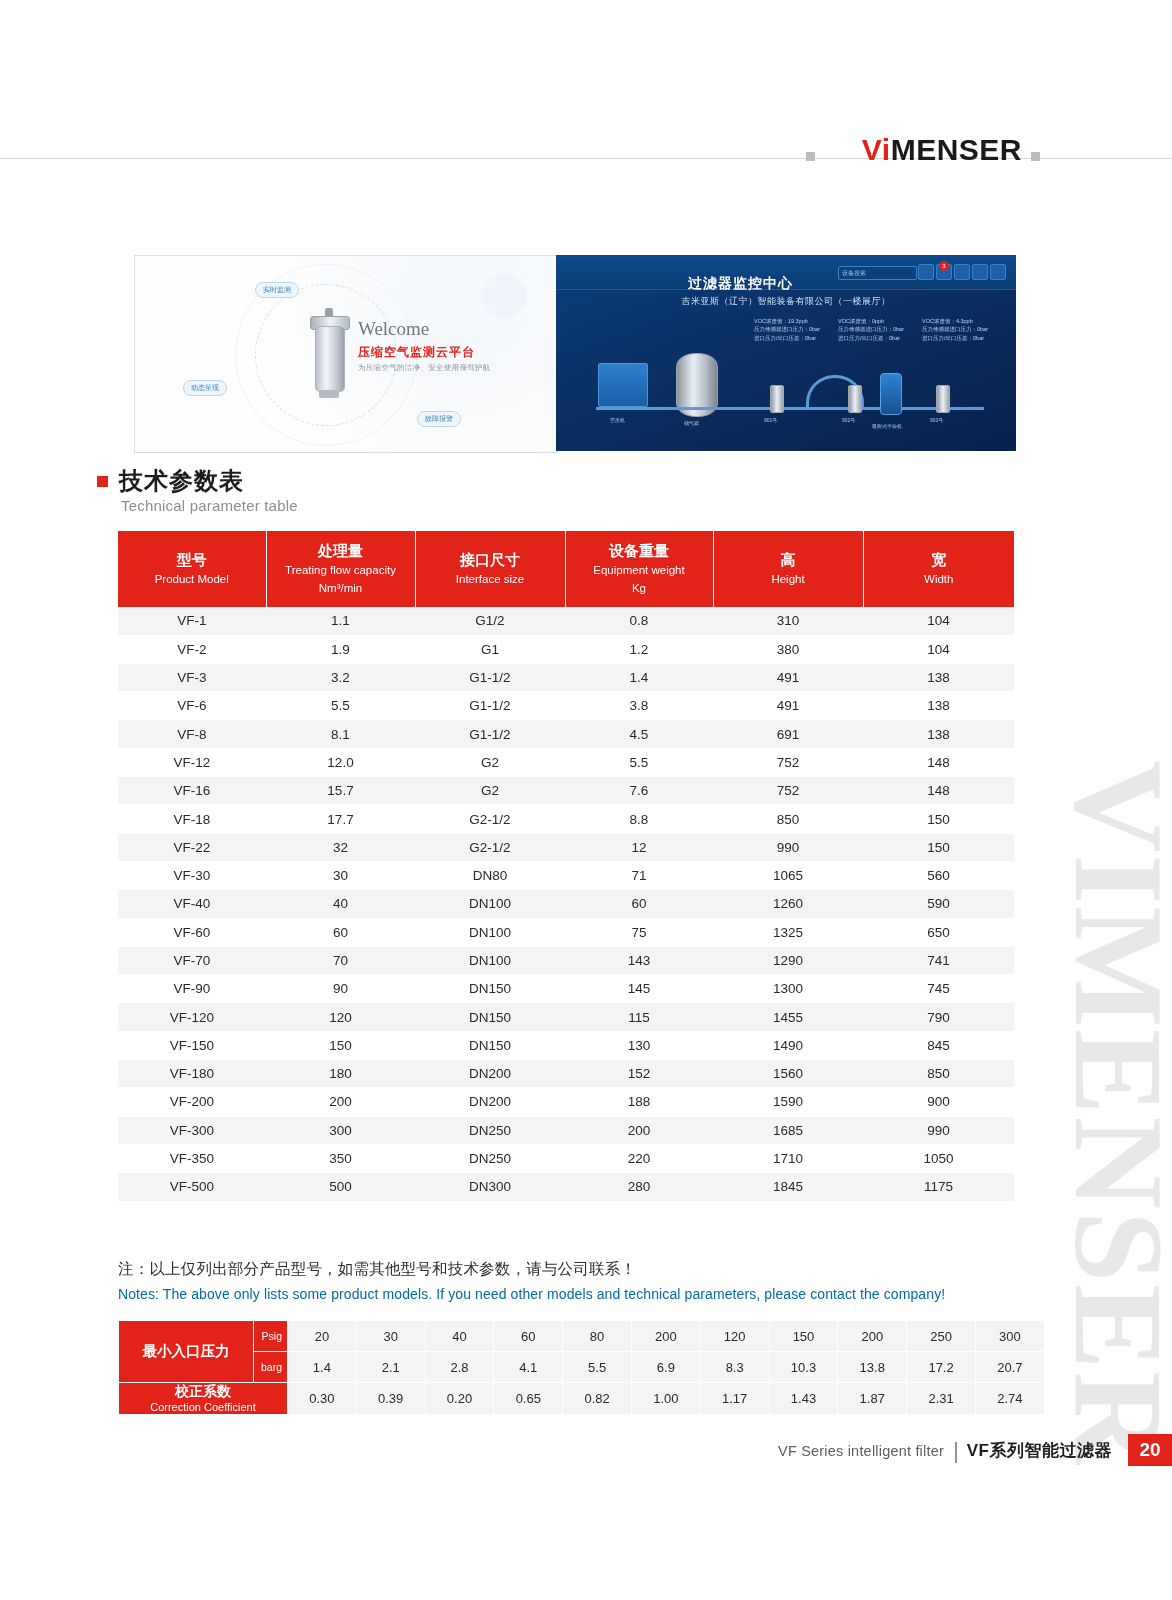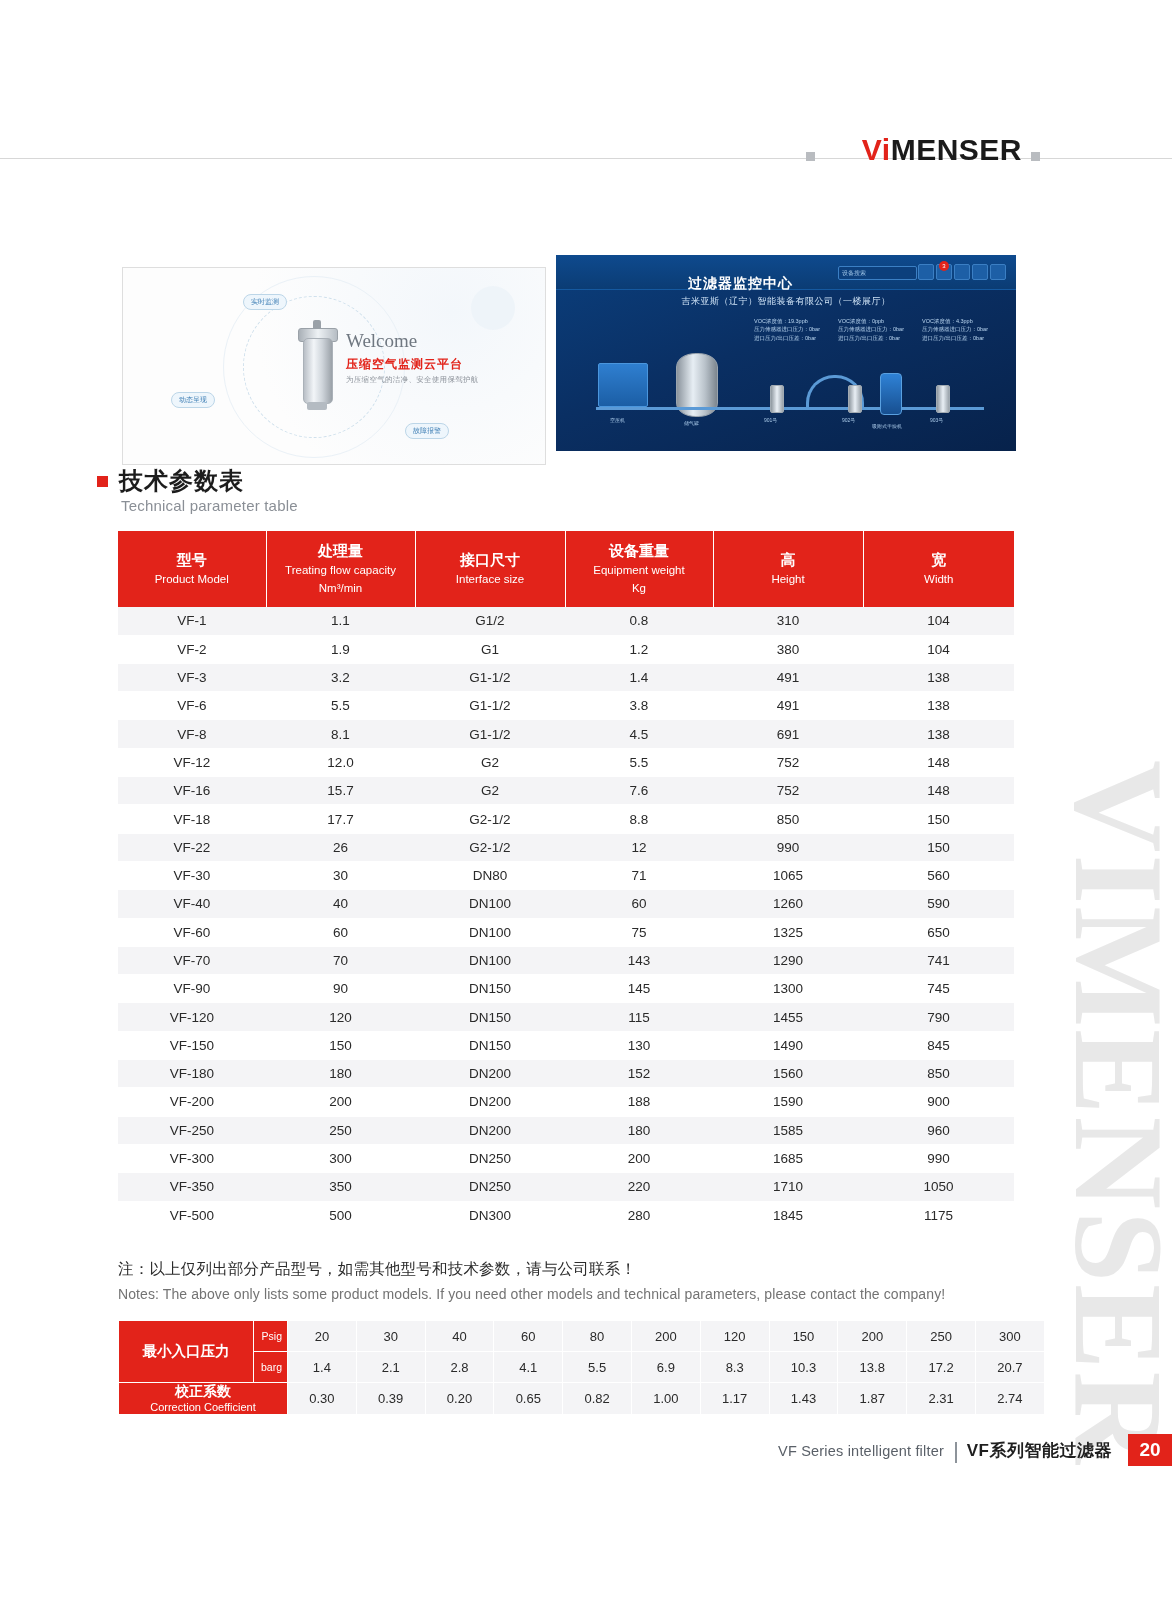--- a/index.html
+++ b/index.html
@@ -32,25 +32,24 @@
     font-size:128px; font-weight:bold; color:#e8e8e8;
     letter-spacing:2px; line-height:0.93;
     writing-mode:vertical-rl;
     font-family:"Liberation Serif", serif;
     user-select:none;
   }
 
   
   .img-row { position:absolute; left:118px; top:255px; width:898px; height:196px; }
   .img-cloud {
-    position:absolute; left:4px; top:0; width:422px; height:196px;
+    position:absolute; left:16px; top:0; width:422px; height:196px;
     border:1px solid #dedede; background:#fbfbfb;
     background-image:radial-gradient(circle at 78% 22%, #f3f7fb 0%, #fdfdfd 55%);
     overflow:hidden;
-    margin-top:12px;
   }
   .img-cloud .ring {
     position:absolute; left:120px; top:28px; width:140px; height:140px;
     border:1px dashed #cfe0ec; border-radius:50%;
   }
   .img-cloud .ring2 {
     position:absolute; left:100px; top:8px; width:180px; height:180px;
     border:1px solid #eaf1f7; border-radius:50%;
   }
   .img-cloud .blob {
@@ -208,21 +207,21 @@
   }
   table.params tbody tr:nth-child(odd) td { background:#f4f4f6; }
   table.params tbody tr:nth-child(even) td { background:#ffffff; }
 
   
   .note-cn {
     position:absolute; left:118px; top:1259px; font-size:15.5px; color:#2b2b2b;
     letter-spacing:0.2px;
   }
   .note-en {
-    position:absolute; left:118px; top:1286px; font-size:14px; color:#737373;
+    position:absolute; left:118px; top:1286px; font-size:14px; color:#0369a1;
     letter-spacing:0.1px;
   }
 
   
   table.corr {
     position:absolute; left:118px; top:1320px; width:896px;
     border-collapse:collapse; table-layout:fixed;
   }
   table.corr col.lab { width:135px; }
   table.corr col.un { width:34px; }
@@ -436,21 +435,21 @@
       <tr>
         <td>VF-18</td>
         <td>17.7</td>
         <td>G2-1/2</td>
         <td>8.8</td>
         <td>850</td>
         <td>150</td>
       </tr>
       <tr>
         <td>VF-22</td>
-        <td>26</td>
+        <td>32</td>
         <td>G2-1/2</td>
         <td>12</td>
         <td>990</td>
         <td>150</td>
       </tr>
       <tr>
         <td>VF-30</td>
         <td>30</td>
         <td>DN80</td>
         <td>71</td>
@@ -513,28 +512,20 @@
         <td>1560</td>
         <td>850</td>
       </tr>
       <tr>
         <td>VF-200</td>
         <td>200</td>
         <td>DN200</td>
         <td>188</td>
         <td>1590</td>
         <td>900</td>
-      </tr>
-      <tr>
-        <td>VF-250</td>
-        <td>250</td>
-        <td>DN200</td>
-        <td>180</td>
-        <td>1585</td>
-        <td>960</td>
       </tr>
       <tr>
         <td>VF-300</td>
         <td>300</td>
         <td>DN250</td>
         <td>200</td>
         <td>1685</td>
         <td>990</td>
       </tr>
       <tr>

